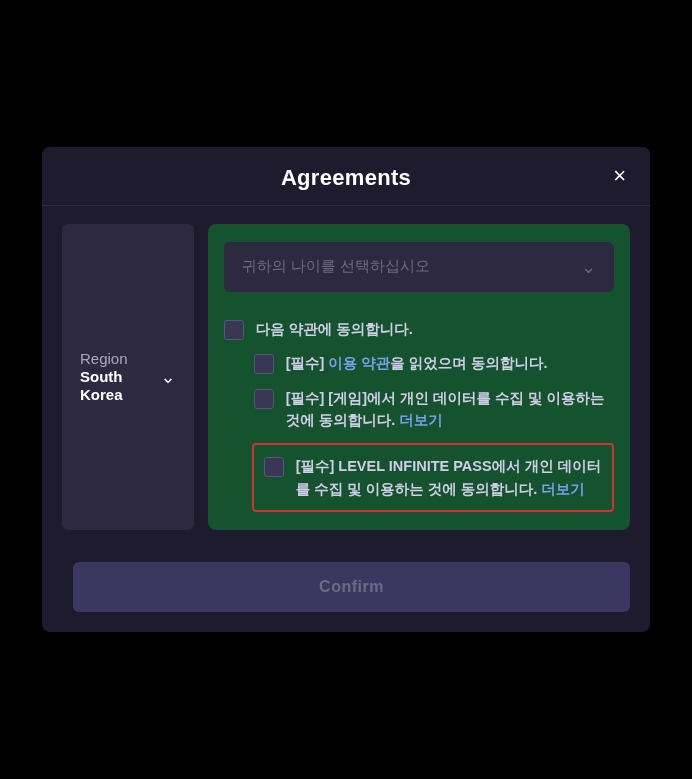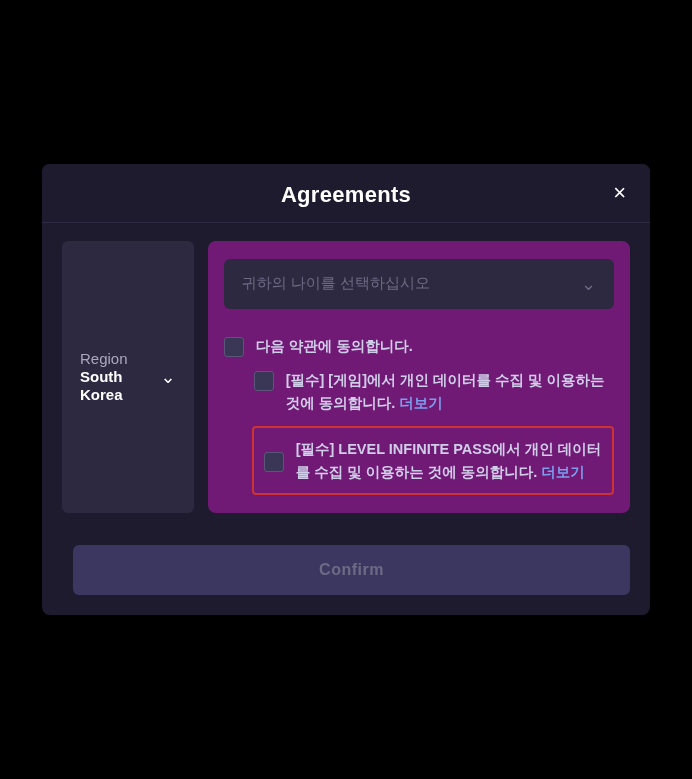--- a/index.html
+++ b/index.html
@@ -94,21 +94,21 @@
       font-weight: 600;
     }
 
     .chevron-icon {
       color: #ffffff;
       font-size: 18px;
     }
 
     
     .inner-panel {
-      background: #701a75;
+      background: #14532d;
       border-radius: 8px;
       padding: 18px 16px;
       display: flex;
       flex-direction: column;
       gap: 22px;
     }
 
     
     .age-dropdown {
       background: #2c2940;
@@ -142,21 +142,20 @@
 
     .checkbox-row.indented {
       padding-left: 30px;
     }
 
     .checkbox-row.highlighted {
       border: 2px solid #cc3333;
       border-radius: 4px;
       padding: 10px 10px;
       margin-left: 28px;
-      align-items: center;
     }
 
     .checkbox {
       width: 20px;
       height: 20px;
       min-width: 20px;
       background: #3a3655;
       border-radius: 3px;
       border: 1px solid #5a567a;
       cursor: pointer;
@@ -222,20 +221,26 @@
           <span class="chevron-icon" style="color:#6e6a85;">⌄</span>
         </div>
 
         <div class="checkbox-group">
 
           <div class="checkbox-row">
             <div class="checkbox"></div>
             <span class="checkbox-text">다음 약관에 동의합니다.</span>
           </div>
 
+          <div class="checkbox-row indented">
+            <div class="checkbox"></div>
+            <span class="checkbox-text">
+              <span>[필수] </span><a class="link-text">이용 약관</a><span>을 읽었으며 동의합니다.</span>
+            </span>
+          </div>
 
           <div class="checkbox-row indented">
             <div class="checkbox"></div>
             <span class="checkbox-text">
               <span>[필수] [게임]에서 개인 데이터를 수집 및 이용하는 것에 동의합니다.</span> <a class="link-text">더보기</a>
             </span>
           </div>
 
           <div class="checkbox-row highlighted">
             <div class="checkbox"></div>

